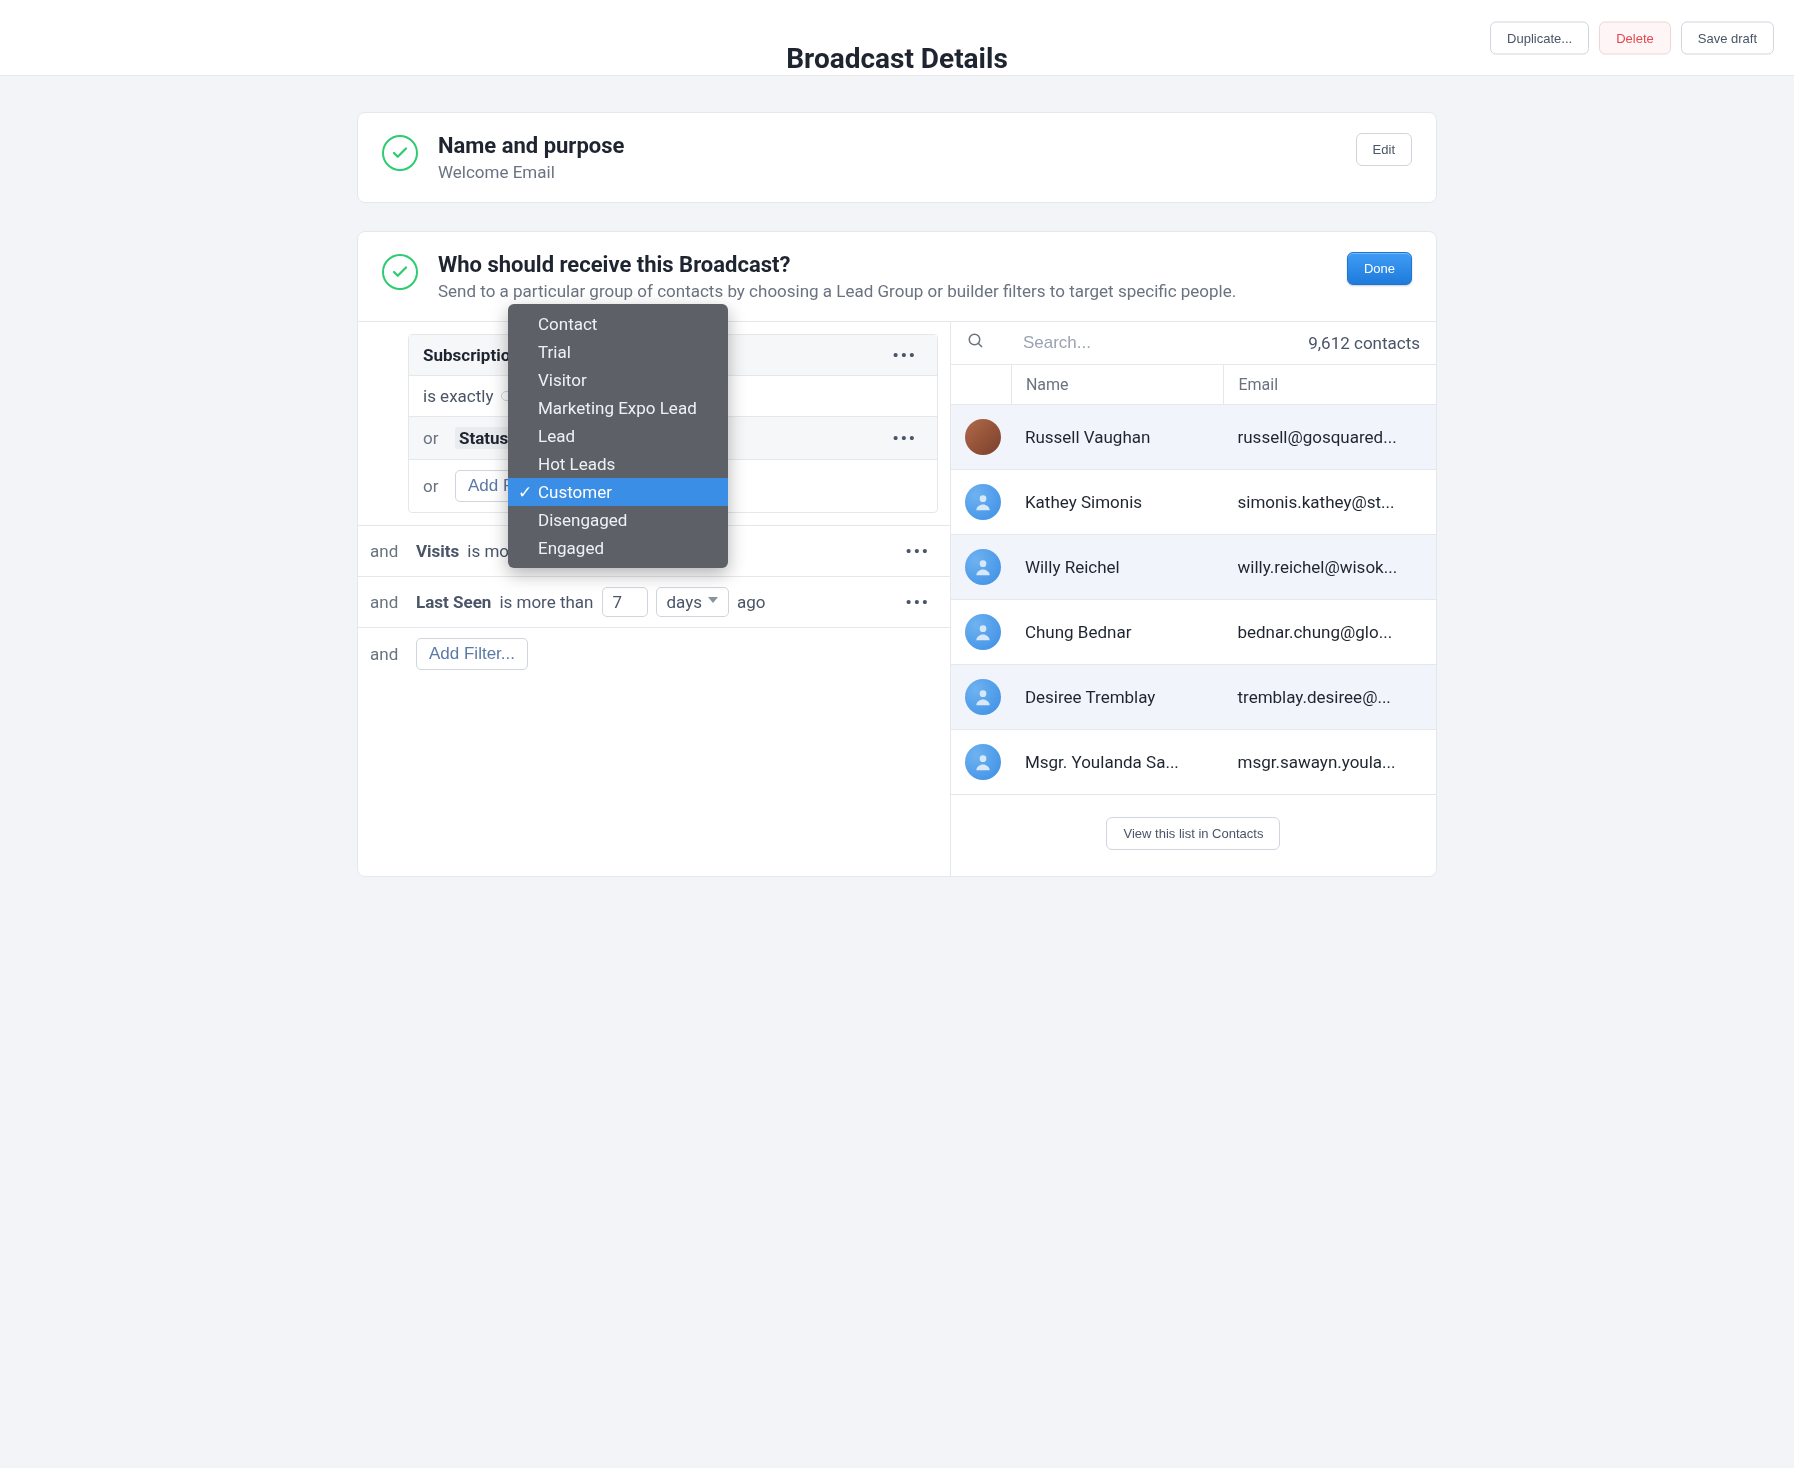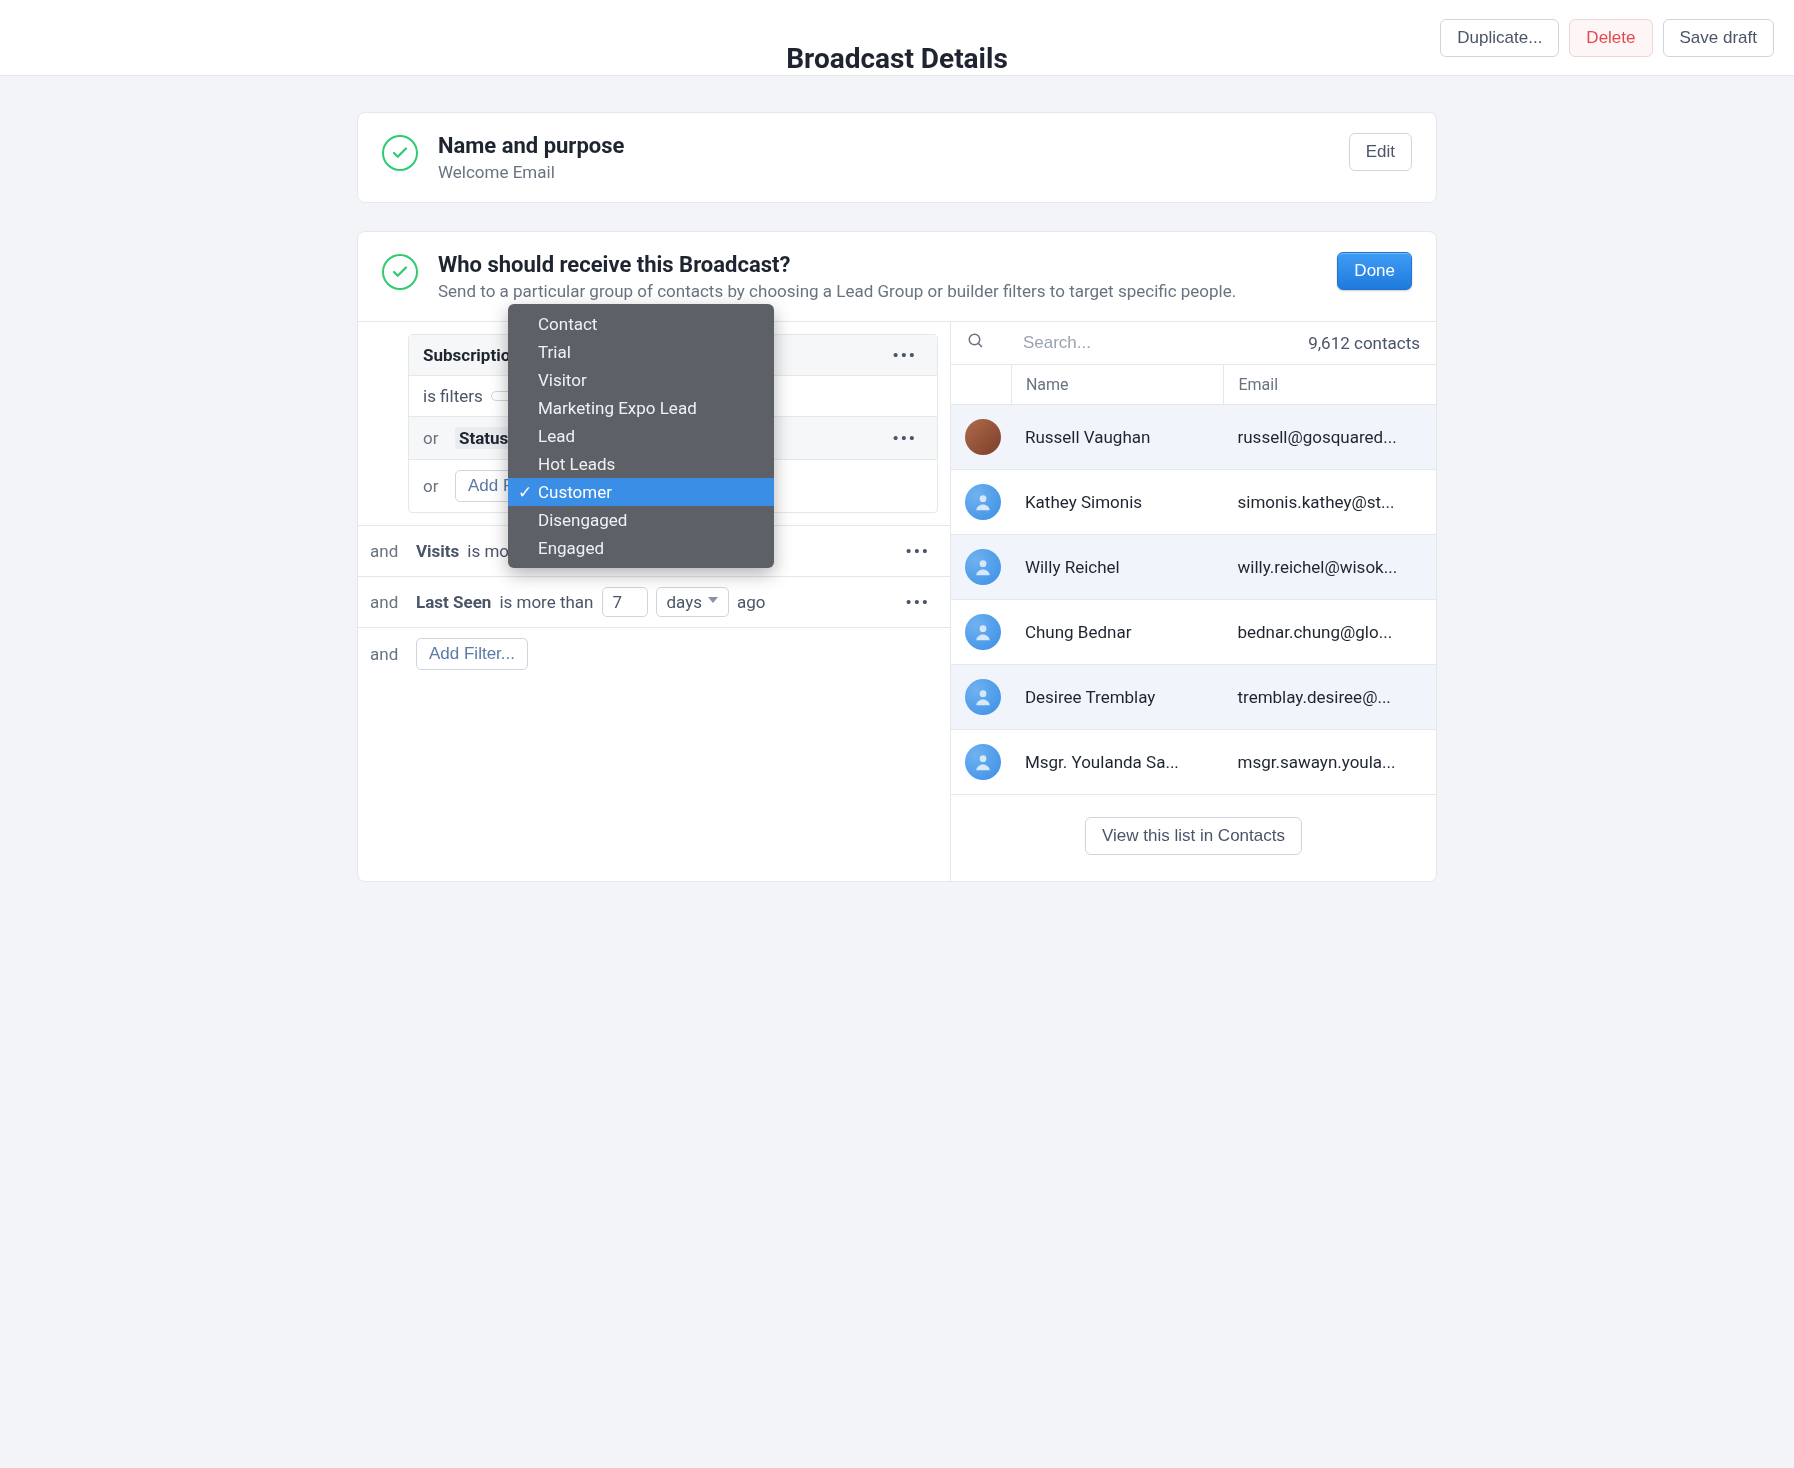--- a/index.html
+++ b/index.html
@@ -30,21 +30,21 @@
     top: 50%;
     transform: translateY(-50%);
     display: flex;
     gap: 10px;
   }
   .btn {
     display: inline-flex;
     align-items: center;
     justify-content: center;
     padding: 8px 16px;
-    font-size: 17px;
+    font-size: 13px;
     font-weight: 500;
     border: 1px solid #d0d5dd;
     border-radius: 6px;
     background: #fff;
     color: #4a5568;
     cursor: pointer;
   }
   .btn-danger { color: #e5484d; background: #fef6f6; border-color: #f0d5d6; }
   .btn-primary {
     background: linear-gradient(#3f9cf5, #1e7bdc);
@@ -169,21 +169,21 @@
     background:#fff;
     cursor:pointer;
     font-size:17px;
   }
 
   
   .dropdown {
     position: absolute;
     left: 150px;
     top: 72px;
-    width: 266px;
+    width: 220px;
     background: #5d6167;
     border-radius: 6px;
     box-shadow: 0 6px 18px rgba(0,0,0,.3);
     padding: 6px 0;
     z-index: 50;
     color: #eef1f4;
     font-size: 17px;
   }
   .dropdown-item {
     padding: 4px 16px 4px 30px;
@@ -303,21 +303,21 @@
 
     <div class="split">
       <div class="filters-col">
 
         <div class="filter-block">
           <div class="filter-row" style="background:#f5f7f9;">
             <b>Subscription</b>
             <div class="dots">•••</div>
           </div>
           <div class="filter-row">
-            <span>is filters</span>
+            <span>is exactly</span>
             <span class="input-box" style="width:140px;"></span>
           </div>
           <div class="filter-row" style="background:#f5f7f9;">
             <span class="or-label">or</span>
             <span class="pill">
                 <span>Status</span>
               </span>
             <span>is</span>
             <div class="dots">•••</div>
           </div>

